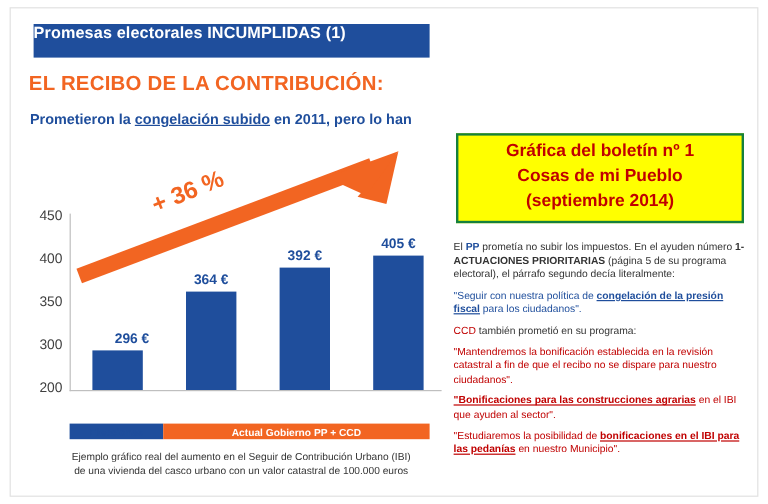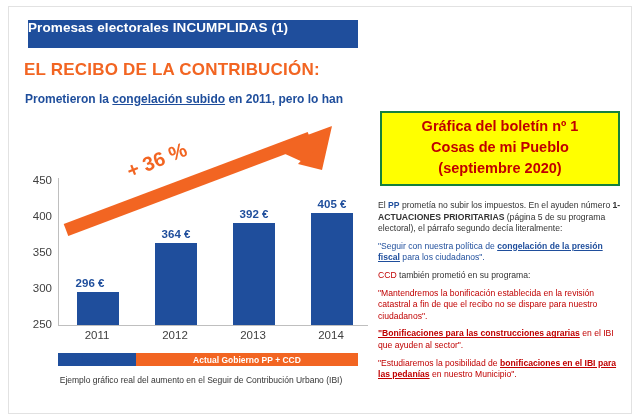--- a/index.html
+++ b/index.html
@@ -207,60 +207,55 @@
   </div>
 
   <div class="title-main">EL RECIBO DE LA CONTRIBUCIÓN:</div>
   <div class="subtitle">
     <span>Prometieron la </span><u>congelación subido</u><span> en 2011, pero lo han</span><br>
   </div>
 
   <div class="callout">
     <div class="callout-line">Gráfica del boletín nº 1</div>
     <div class="callout-line">Cosas de mi Pueblo</div>
-    <div class="callout-line">(septiembre 2020)</div>
+    <div class="callout-line">(septiembre 2014)</div>
   </div>
 
   <div class="chart">
     <div class="y-axis-labels">
       <div class="y-label" style="top:2px">450</div>
       <div class="y-label" style="top:38px">400</div>
       <div class="y-label" style="top:74px">350</div>
       <div class="y-label" style="top:110px">300</div>
-      <div class="y-label" style="top:146px">250</div>
+      <div class="y-label" style="top:146px">200</div>
     </div>
 
     <div class="plot">
 
       <div class="bar" style="left:18px;  height:33px;"></div>
       <div class="bar" style="left:96px;  height:82px;"></div>
       <div class="bar" style="left:174px; height:102px;"></div>
       <div class="bar" style="left:252px; height:112px;"></div>
 
-      <div class="bar-label" style="left:31px;  bottom:36px;">296 €</div>
+      <div class="bar-label" style="left:51px;  bottom:36px;">296 €</div>
       <div class="bar-label" style="left:117px; bottom:85px;">364 €</div>
       <div class="bar-label" style="left:195px; bottom:105px;">392 €</div>
       <div class="bar-label" style="left:273px; bottom:115px;margin-top:44px;">405 €</div>
     </div>
 
-    <div class="x-axis">
-      <div class="x-label" style="left:39px">2011</div>
-      <div class="x-label" style="left:117px">2012</div>
-      <div class="x-label" style="left:195px">2013</div>
-      <div class="x-label" style="left:273px">2014</div>
-    </div>
   </div>
 
   <div class="legend-row">
     <div class="legend-seg blue" style="left:0px; width:78px;">Elecciones</div>
     <div class="legend-seg" style="left:78px; width:222px;">Actual Gobierno PP + CCD</div>
   </div>
 
   <div class="caption">
     <span>Ejemplo gráfico real del aumento en el Seguir de Contribución Urbano (IBI)</span><br>
+    <span>de una vivienda del casco urbano con un valor catastral de 100.000 euros</span>
   </div>
 
   <svg class="arrow-svg" viewBox="0 0 300 120">
     <path d="M6,112 L250,20" stroke="#f26522" stroke-width="13" fill="none" stroke-linecap="butt"></path>
     <path d="M272,8 L238,46 L262,52 Z" fill="#f26522"></path>
     <path d="M272,8 L212,30 L245,45 Z" fill="#f26522"></path>
   </svg>
   <div class="pct-label">+ 36 %</div>
 
   <div class="right-col">

